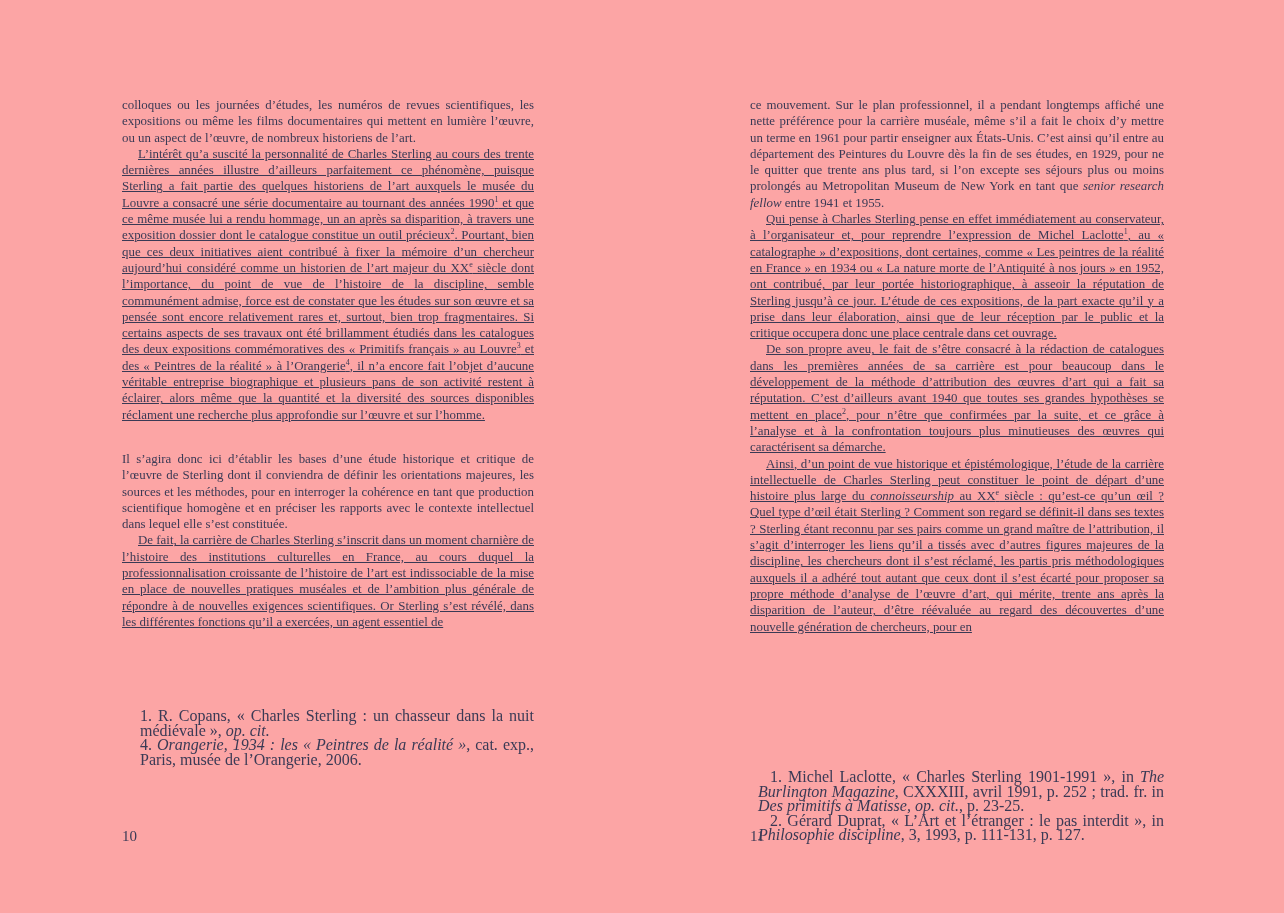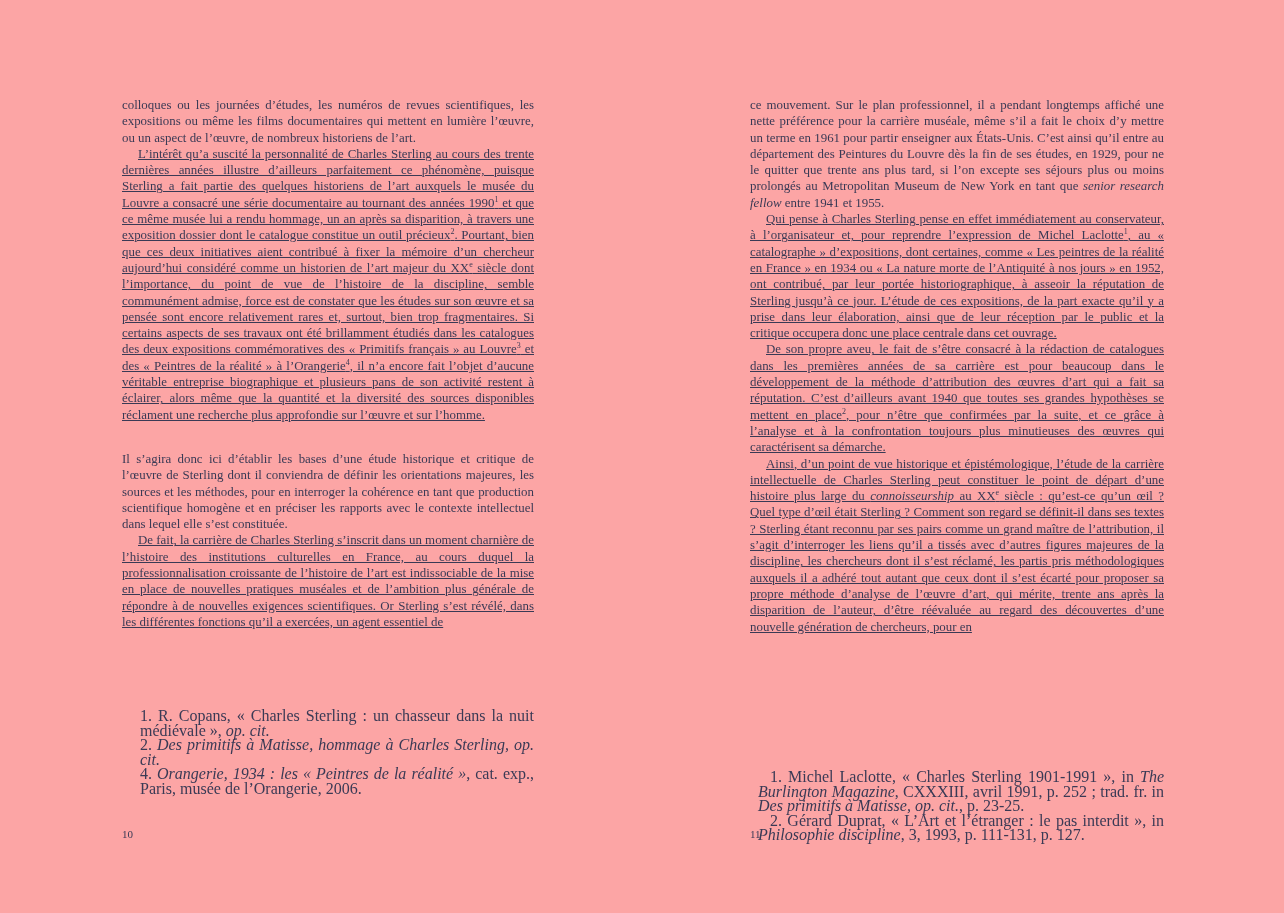--- a/index.html
+++ b/index.html
@@ -30,42 +30,41 @@
   .footnote-block {
     position: absolute;
     text-align: justify;
     font-size: 16px; line-height: 14.6px;
   }
   .page-left  .footnote-block { left: 140px; width: 394px; top: 709px; }
   .page-right .footnote-block { left: 116px; width: 406px; top: 734px; margin-top: 36px; }
   .page-right .footnote { text-indent: 12px; }
   .footnote { margin: 0; }
 
-  .page-number { position: absolute; top: 828px; font-size: 11px; }
+  .page-number { position: absolute; top: 828px; font-size: 15px; }
   .page-left  .page-number { left: 122px; }
   .page-right .page-number { left: 108px; width: 414px; }
 
   sup { font-size: 0.62em; line-height: 0; vertical-align: super; }
   i { font-style: italic; }
 </style>
 </head>
 <body style="color: rgb(58, 58, 85); background: rgb(255, 255, 255);">
 
 <div class="spread">
 
   <div class="page page-left">
     <div class="text-block">
         <p class="para">colloques ou les journées d’études, les numéros de revues scientifiques, les expositions ou même les films documentaires qui mettent en lumière l’œuvre, ou un aspect de l’œuvre, de nombreux historiens de l’art.</p>
         <p class="para indent">L’intérêt qu’a suscité la personnalité de Charles Sterling au cours des trente dernières années illustre d’ailleurs parfaitement ce phénomène, puisque Sterling a fait partie des quelques historiens de l’art auxquels le musée du Louvre a consacré une série documentaire au tournant des années 1990<sup>1</sup> et que ce même musée lui a rendu hommage, un an après sa disparition, à travers une exposition dossier dont le catalogue constitue un outil précieux<sup>2</sup>. Pourtant, bien que ces deux initiatives aient contribué à fixer la mémoire d’un chercheur aujourd’hui considéré comme un historien de l’art majeur du XX<sup>e</sup> siècle dont l’importance, du point de vue de l’histoire de la discipline, semble communément admise, force est de constater que les études sur son œuvre et sa pensée sont encore relativement rares et, surtout, bien trop fragmentaires. Si certains aspects de ses travaux ont été brillamment étudiés dans les catalogues des deux expositions commémoratives des « Primitifs français » au Louvre<sup>3</sup> et des « Peintres de la réalité » à l’Orangerie<sup>4</sup>, il n’a encore fait l’objet d’aucune véritable entreprise biographique et plusieurs pans de son activité restent à éclairer, alors même que la quantité et la diversité des sources disponibles réclament une recherche plus approfondie sur l’œuvre et sur l’homme.</p>
         <p class="para space-before">Il s’agira donc ici d’établir les bases d’une étude historique et critique de l’œuvre de Sterling dont il conviendra de définir les orientations majeures, les sources et les méthodes, pour en interroger la cohérence en tant que production scientifique homogène et en préciser les rapports avec le contexte intellectuel dans lequel elle s’est constituée.</p>
         <p class="para indent">De fait, la carrière de Charles Sterling s’inscrit dans un moment charnière de l’histoire des institutions culturelles en France, au cours duquel la professionnalisation croissante de l’histoire de l’art est indissociable de la mise en place de nouvelles pratiques muséales et de l’ambition plus générale de répondre à de nouvelles exigences scientifiques. Or Sterling s’est révélé, dans les différentes fonctions qu’il a exercées, un agent essentiel de</p>
       </div>
     <div class="footnote-block">
         <p class="footnote">1. R. Copans, « Charles Sterling : un chasseur dans la nuit médiévale », <i>op. cit.</i></p>
-        <p class="footnote">2. <i>Des primitifs à Matisse, hommage à Charles Sterling, op. cit.</i></p>
         <p class="footnote">4. <i>Orangerie, 1934 : les « Peintres de la réalité »</i>, cat. exp., Paris, musée de l’Orangerie, 2006.</p>
       </div>
     <div class="page-number">10</div>
   </div>
 
   <div class="page page-right">
     <div class="text-block">
         <p class="para">ce mouvement. Sur le plan professionnel, il a pendant longtemps affiché une nette préférence pour la carrière muséale, même s’il a fait le choix d’y mettre un terme en 1961 pour partir enseigner aux États-Unis. C’est ainsi qu’il entre au département des Peintures du Louvre dès la fin de ses études, en 1929, pour ne le quitter que trente ans plus tard, si l’on excepte ses séjours plus ou moins prolongés au Metropolitan Museum de New York en tant que <i>senior research fellow</i> entre 1941 et 1955.</p>
         <p class="para indent">Qui pense à Charles Sterling pense en effet immédiatement au conservateur, à l’organisateur et, pour reprendre l’expression de Michel Laclotte<sup>1</sup>, au « catalographe » d’expositions, dont certaines, comme « Les peintres de la réalité en France » en 1934 ou « La nature morte de l’Antiquité à nos jours » en 1952, ont contribué, par leur portée historiographique, à asseoir la réputation de Sterling jusqu’à ce jour. L’étude de ces expositions, de la part exacte qu’il y a prise dans leur élaboration, ainsi que de leur réception par le public et la critique occupera donc une place centrale dans cet ouvrage.</p>
         <p class="para indent">De son propre aveu, le fait de s’être consacré à la rédaction de catalogues dans les premières années de sa carrière est pour beaucoup dans le développement de la méthode d’attribution des œuvres d’art qui a fait sa réputation. C’est d’ailleurs avant 1940 que toutes ses grandes hypothèses se mettent en place<sup>2</sup>, pour n’être que confirmées par la suite, et ce grâce à l’analyse et à la confrontation toujours plus minutieuses des œuvres qui caractérisent sa démarche.</p>

